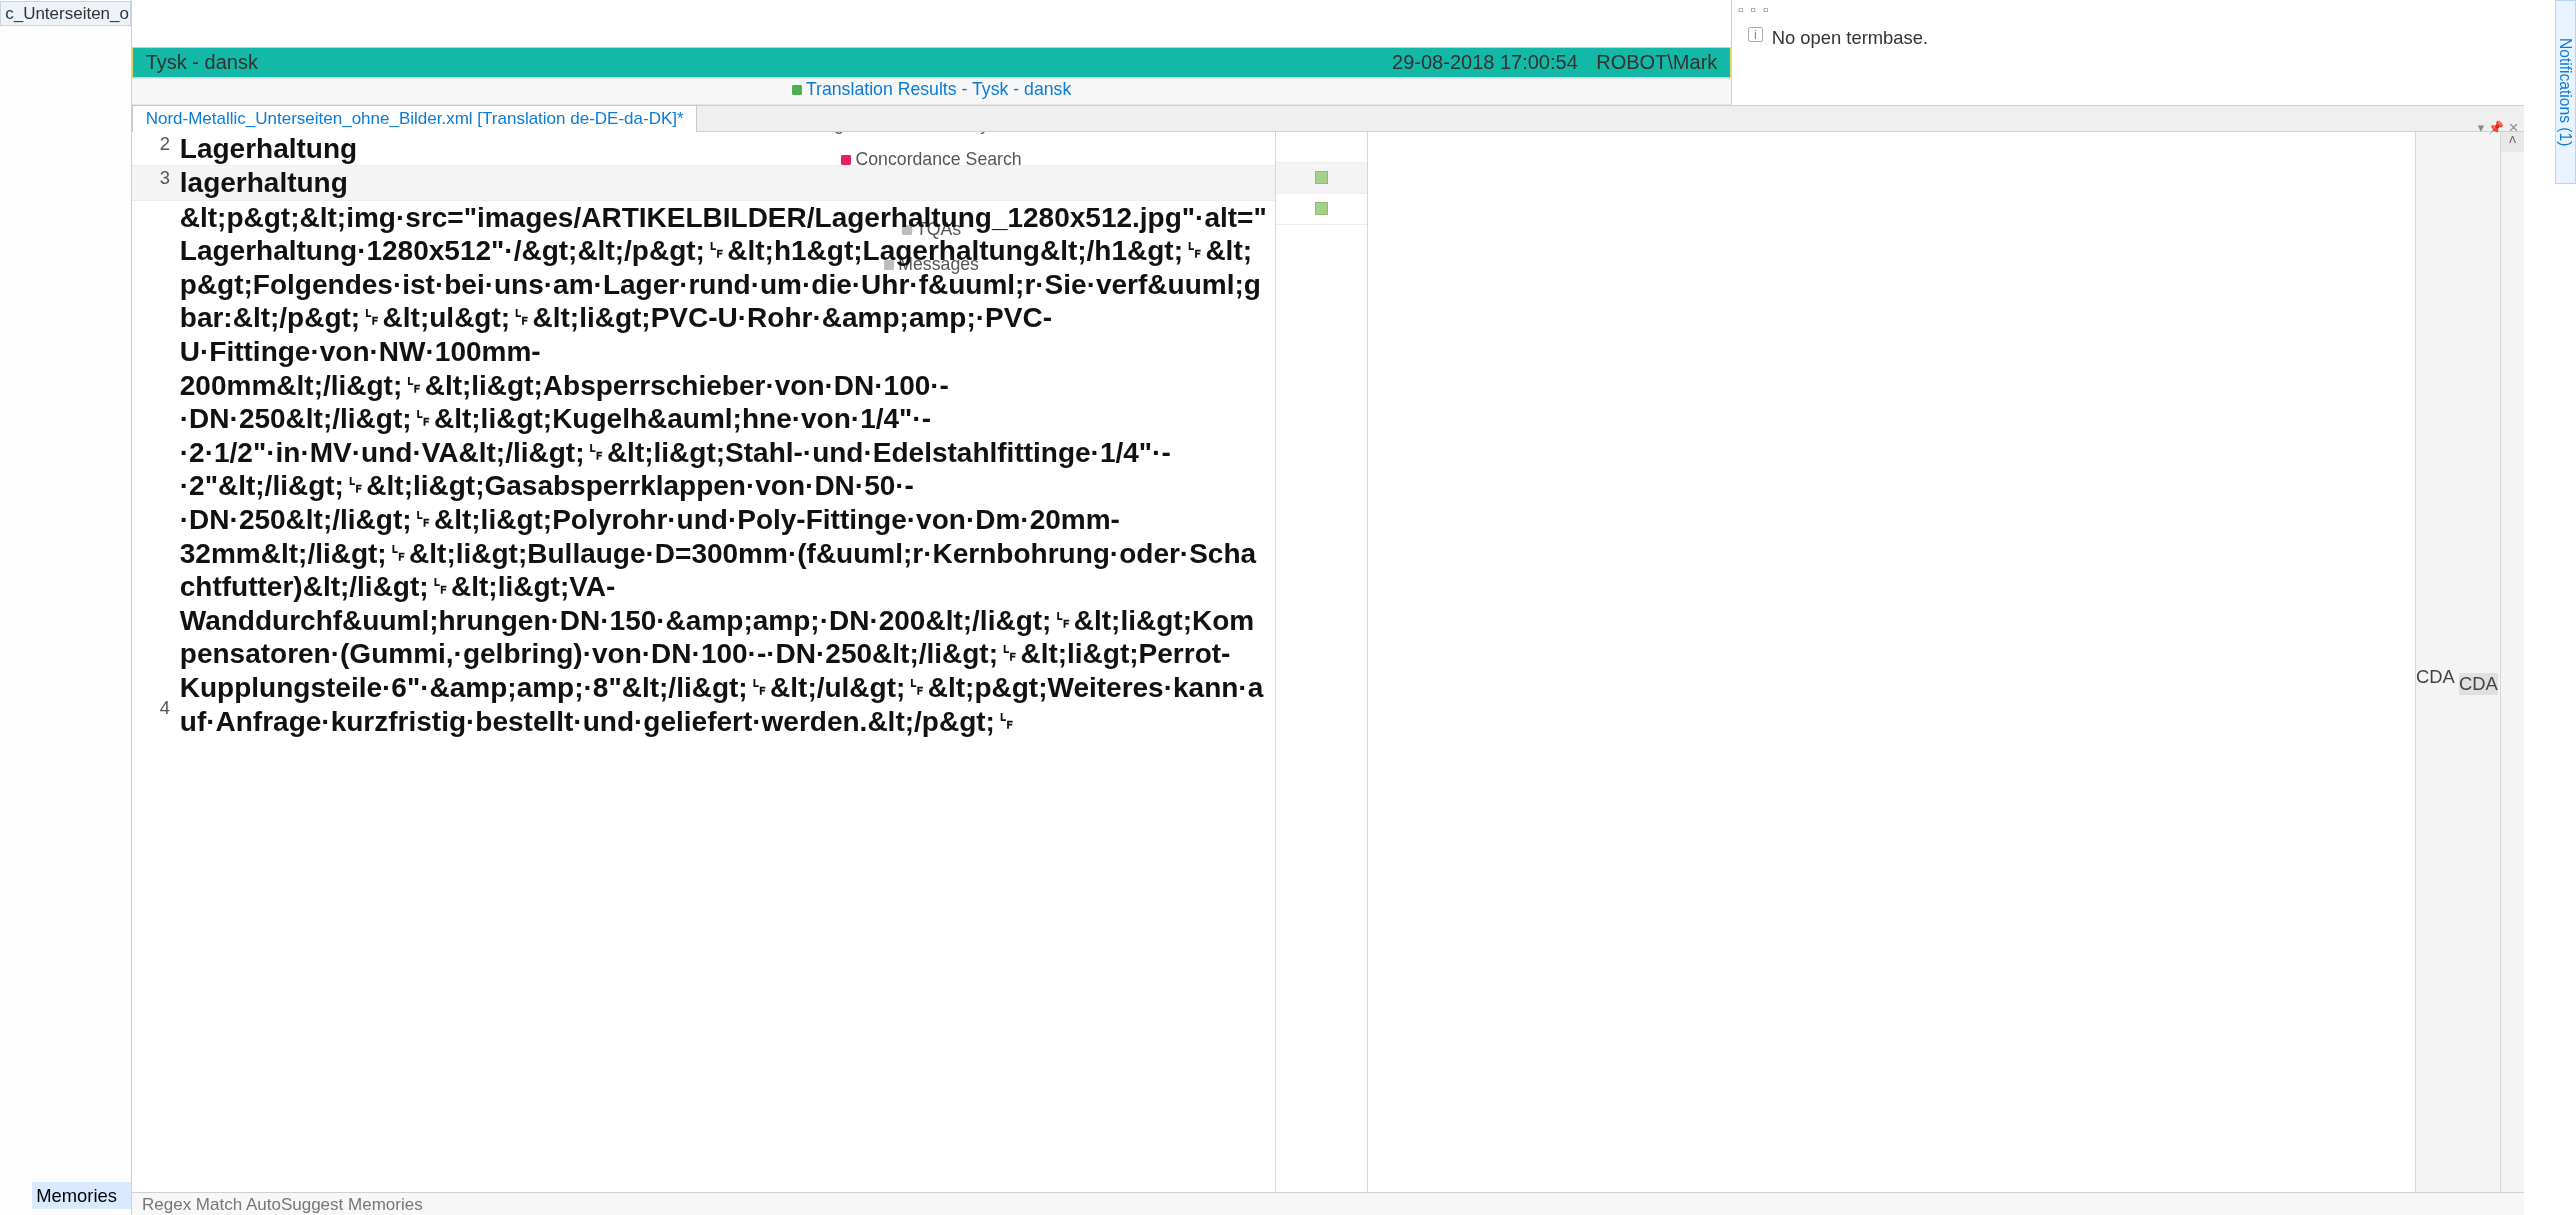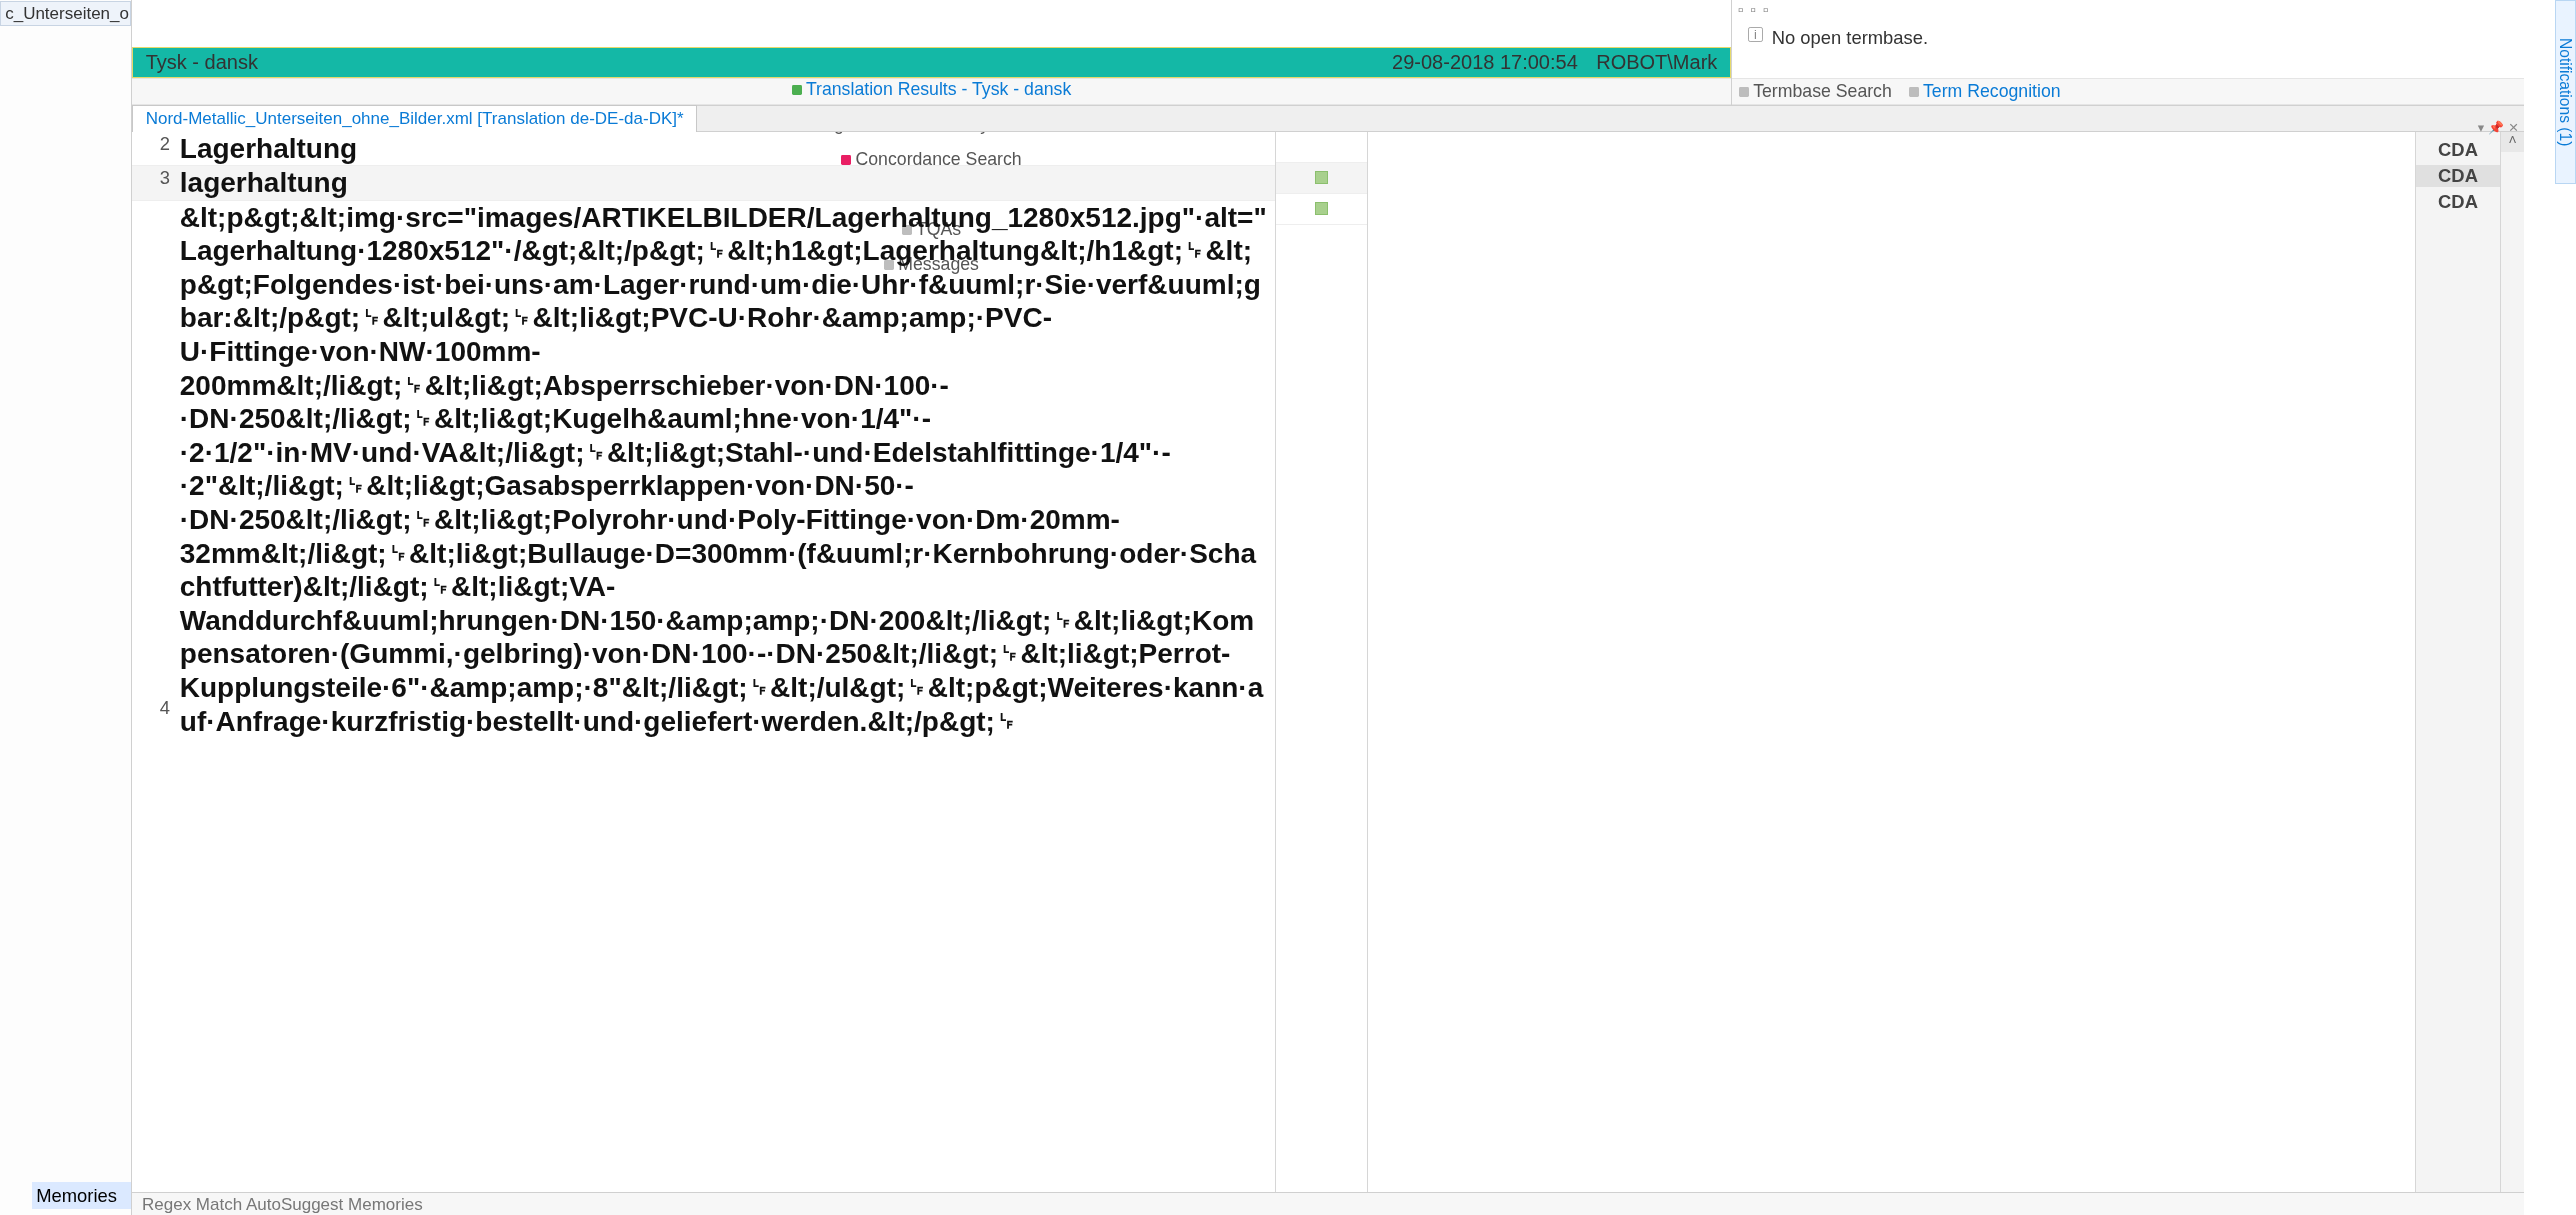--- a/index.html
+++ b/index.html
@@ -45,21 +45,21 @@
 
 
 .doctab-row { height: 25.5px; display: flex; align-items: center; background: #efefef; border-bottom: 0.7px solid #d0d0d0; }
 .doctab { background: #fff; border: 0.7px solid #c8c8c8; border-bottom: none; padding: 2.8px 12.7px; font-size: 17px; color: #0a7bd6; }
 
 
 .editor { flex: 1; display: flex; overflow: hidden; }
 .editor-left { flex: 1; display: flex; flex-direction: column; overflow: hidden; }
 .editor-right-status { width: 92px; border-left: 0.7px solid #d6d6d6; background: #fff; }
 .editor-target { width: 1048px; border-left: 0.7px solid #d6d6d6; background: #fff; }
-.editor-far-right { width: 85px; border-left: 0.7px solid #d6d6d6; background: #f4f4f4; display:flex; flex-direction:column; align-items:center; padding-top:21px; gap:4.2px; font-size:18.4px; color:#444;font-weight:bold;}
+.editor-far-right { width: 85px; border-left: 0.7px solid #d6d6d6; background: #f4f4f4; display:flex; flex-direction:row; align-items:center; padding-top:21px; gap:4.2px; font-size:18.4px; color:#444;}
 .editor-far-right .cda { width:100%; text-align:center; }
 .editor-far-right .cda.sel { background:#e0e0e0; }
 .editor-scroll { width: 24px; border-left: 0.7px solid #d6d6d6; background: #f4f4f4; position:relative;}
 .editor-scroll .up { position:absolute; top:0; left:0; right:0; height:20px; background:#e8e8e8; text-align:center; font-size:14px; color:#666;}
 .editor-scroll .dn { position:absolute; bottom:0; left:0; right:0; height:20px; background:#e8e8e8; text-align:center; font-size:14px; color:#666;}
 
 .row { display: flex; border-bottom: 0.7px solid #eee; }
 .row .num { width: 45px; text-align: right; padding: 1.4px 7px 0 0; font-size: 18.4px; color: #555; }
 .row .seg { flex: 1; padding: 0 7px 0 2.8px; font-size: 28px; font-weight: 700; color: #111; line-height: 1.2; white-space: pre-wrap; word-break: break-word; }
 .row.active { background: #f4f4f4; }
@@ -111,24 +111,20 @@
     <div class="tb-area">
       <div class="tb-top">
         <span>▫</span>
         <span>▫</span>
         <span>▫</span>
       </div>
       <div class="tb-body">
         <span class="info-icon">i</span>
         <span>No open termbase.</span>
       </div>
-      <div class="tb-tabs">
-        <span class="tab"><span class="tab-dot grey"></span><span>Termbase Search</span></span>
-        <span class="tab active"><span class="tab-dot grey"></span><span>Term Recognition</span></span>
-      </div>
     </div>
   </div>
 
   <div class="doctab-row">
     <div class="doctab">Nord-Metallic_Unterseiten_ohne_Bilder.xml [Translation de-DE-da-DK]*</div>
   </div>
 
   <div class="editor">
     <div class="editor-left">
       <div class="row">

